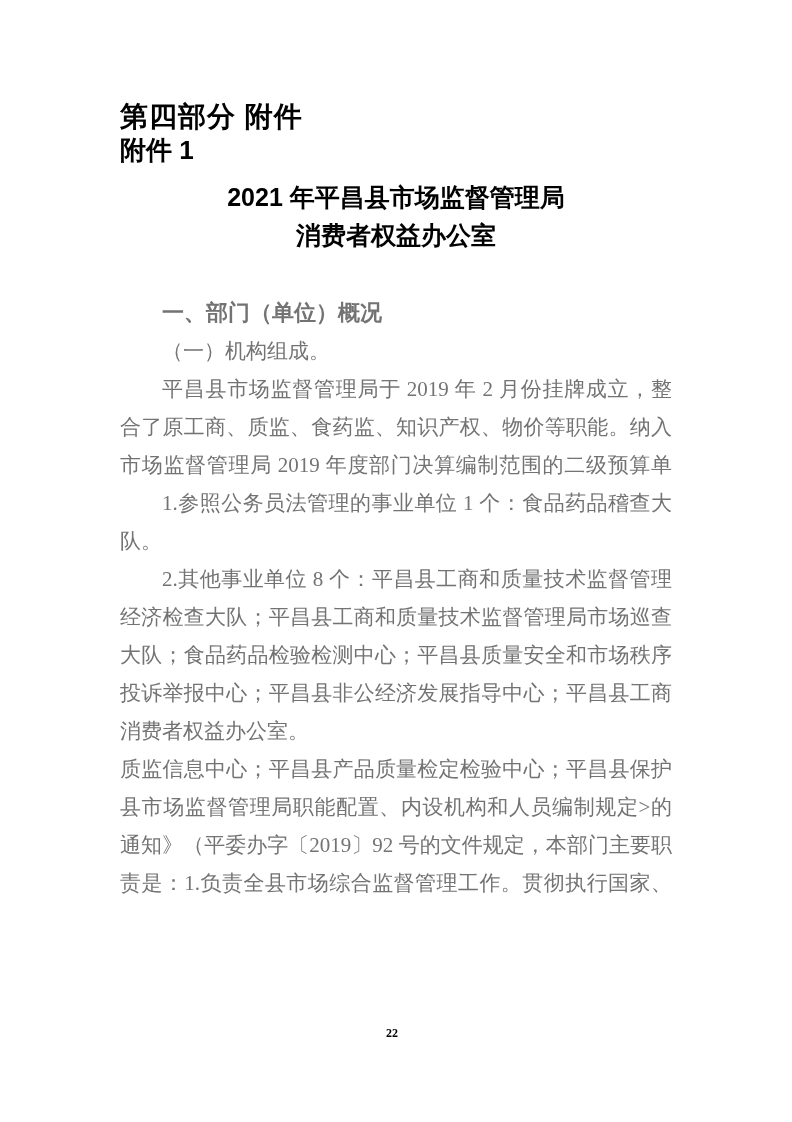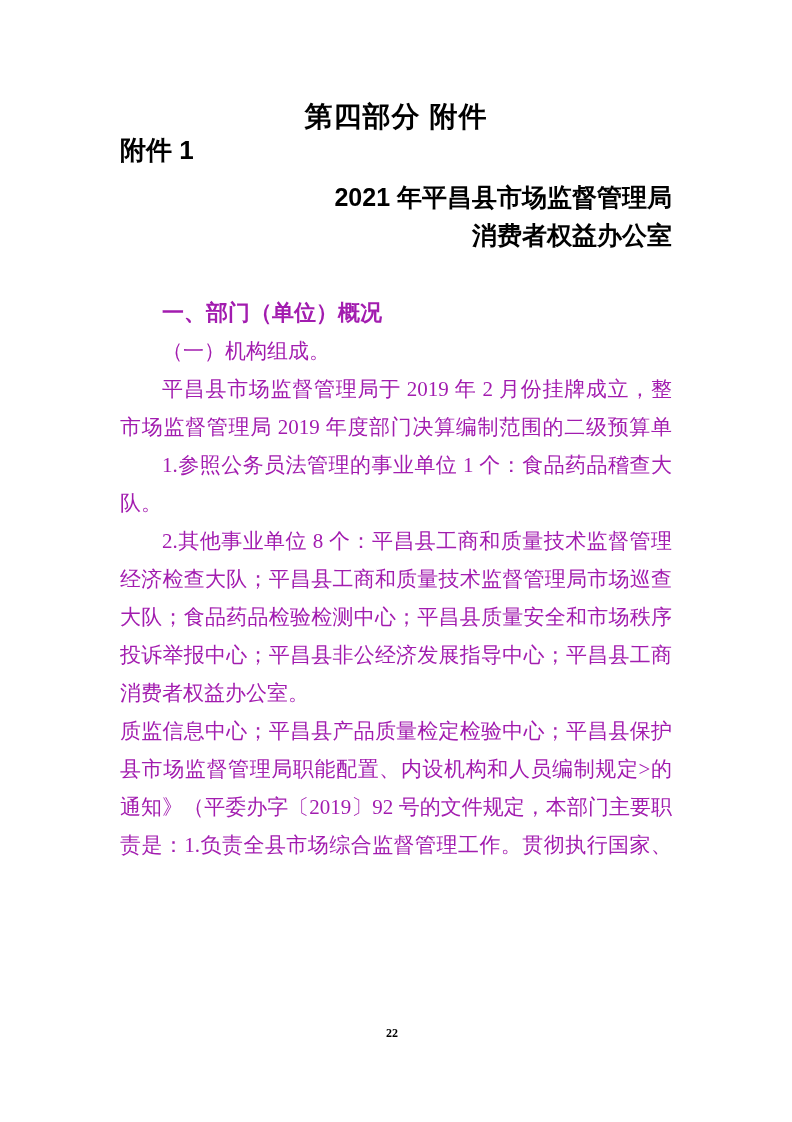--- a/index.html
+++ b/index.html
@@ -12,50 +12,50 @@
     color: #000000;
   }
   .content {
     position: absolute;
     left: 120px;
     width: 552px;
     top: 0;
   }
   .section-title {
     margin-top: 100px;
-    text-align: center;
+    text-align: left;
     font-family: "Liberation Sans", "DejaVu Sans", sans-serif;
     font-weight: bold;
     font-size: 28px;
     line-height: 34px;
     letter-spacing: 1px;
   }
   .attachment-label {
     text-align: left;
     font-family: "Liberation Sans", "DejaVu Sans", sans-serif;
     font-weight: bold;
     font-size: 26px;
     line-height: 32px;
   }
   .doc-title {
-    text-align: right;
+    text-align: center;
     font-family: "Liberation Sans", "DejaVu Sans", sans-serif;
     font-weight: bold;
     font-size: 25px;
     line-height: 38px;
   }
   .doc-title.first { margin-top: 12px; }
   .body-block { margin-top: 40px; }
   .line {
     font-family: "Liberation Serif", "DejaVu Serif", serif;
     font-size: 21px;
     line-height: 38px;
     height: 38px;
     overflow: hidden;
-    color: #a21caf;
+    color: #737373;
   }
   .line.stretch {
     text-align: justify;
     text-align-last: justify;
     text-justify: inter-character;
   }
   .line.indent { padding-left: 42px; }
   .line.heading {
     font-family: "Liberation Sans", "DejaVu Sans", sans-serif;
     font-weight: bold;
@@ -83,20 +83,21 @@
 
     <div class="attachment-label">附件 1</div>
 
     <div class="doc-title first">2021 年平昌县市场监督管理局</div>
     <div class="doc-title">消费者权益办公室</div>
 
     <div class="body-block">
       <div class="line heading indent">一、部门（单位）概况</div>
       <div class="line indent">（一）机构组成。</div>
       <div class="line indent stretch">平昌县市场监督管理局于 2019 年 2 月份挂牌成立，整</div>
+      <div class="line stretch">合了原工商、质监、食药监、知识产权、物价等职能。纳入</div>
       <div class="line stretch">市场监督管理局 2019 年度部门决算编制范围的二级预算单</div>
       <div class="line indent stretch">1.参照公务员法管理的事业单位 1 个：食品药品稽查大</div>
       <div class="line">队。</div>
       <div class="line indent stretch">2.其他事业单位 8 个：平昌县工商和质量技术监督管理</div>
       <div class="line stretch">经济检查大队；平昌县工商和质量技术监督管理局市场巡查</div>
       <div class="line stretch">大队；食品药品检验检测中心；平昌县质量安全和市场秩序</div>
       <div class="line stretch">投诉举报中心；平昌县非公经济发展指导中心；平昌县工商</div>
       <div class="line">消费者权益办公室。</div>
       <div class="line stretch">质监信息中心；平昌县产品质量检定检验中心；平昌县保护</div>
       <div class="line stretch">县市场监督管理局职能配置、内设机构和人员编制规定&gt;的</div>

